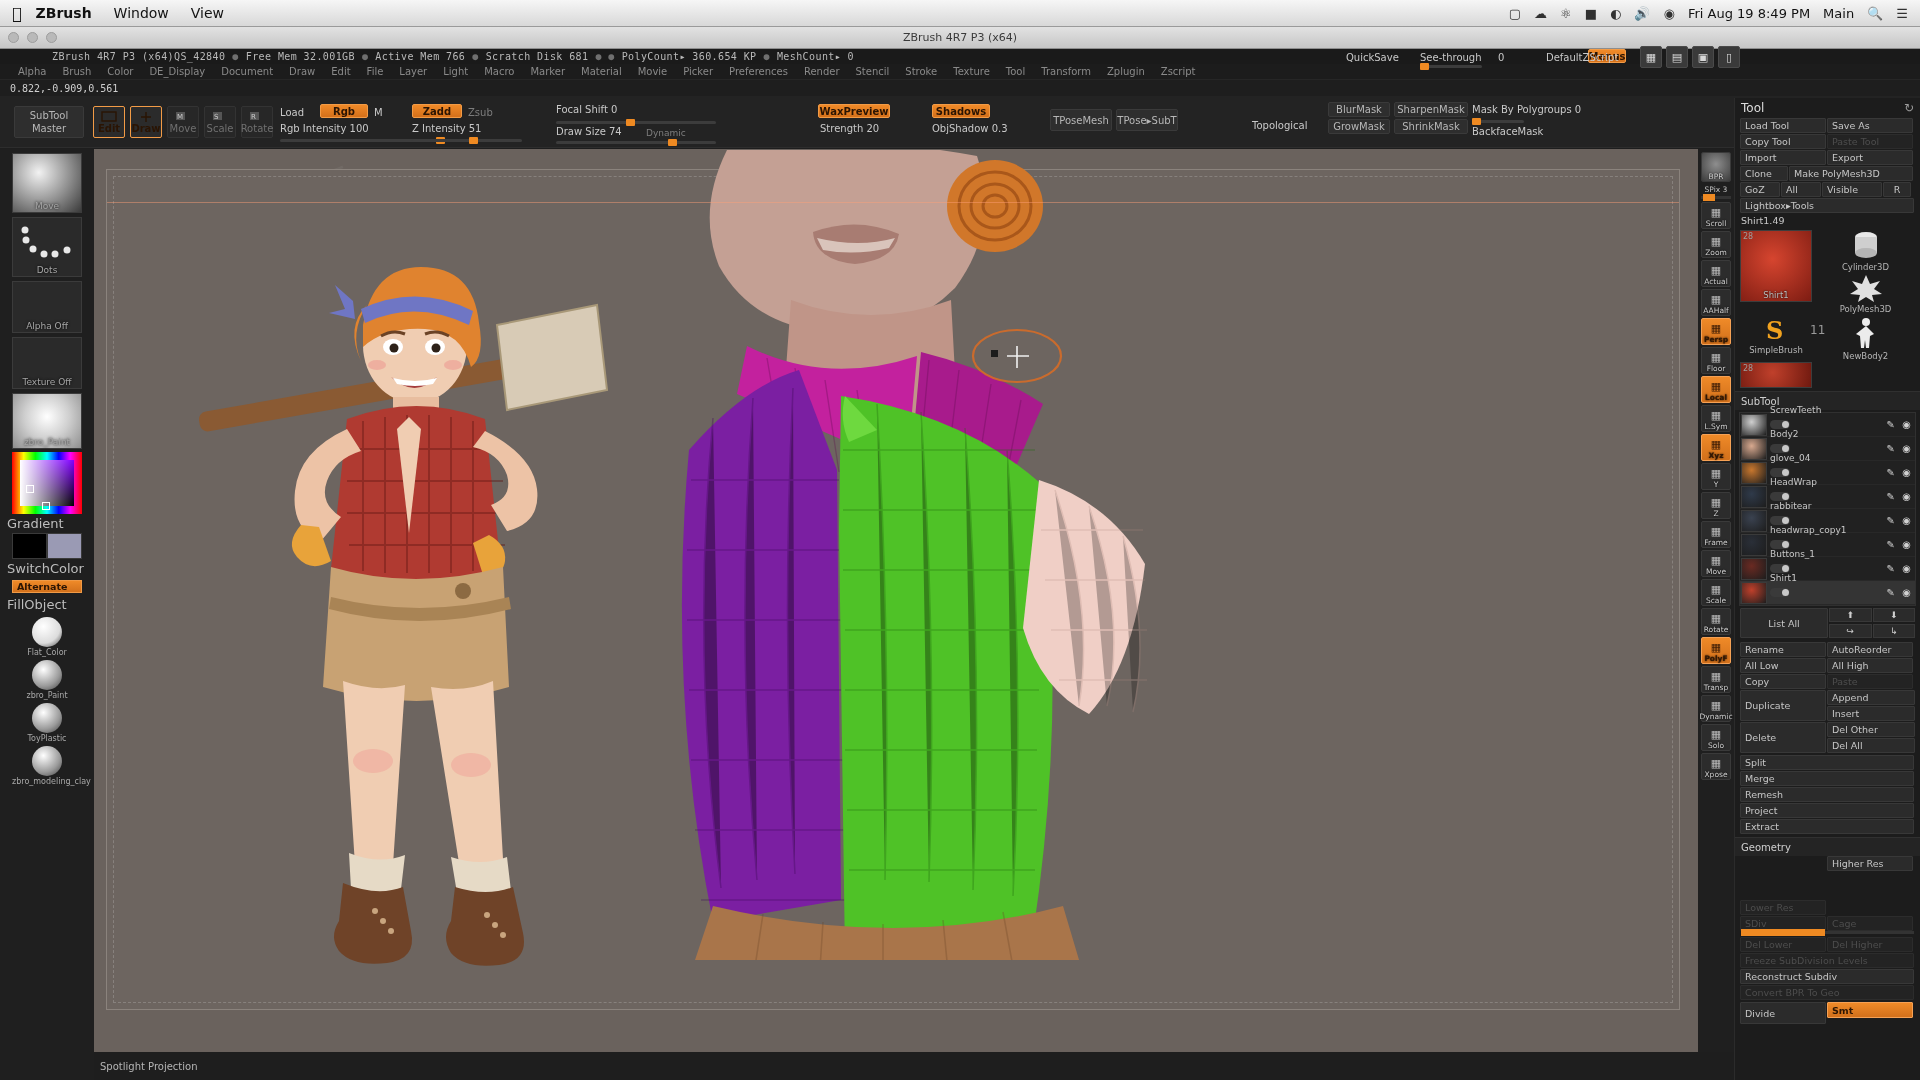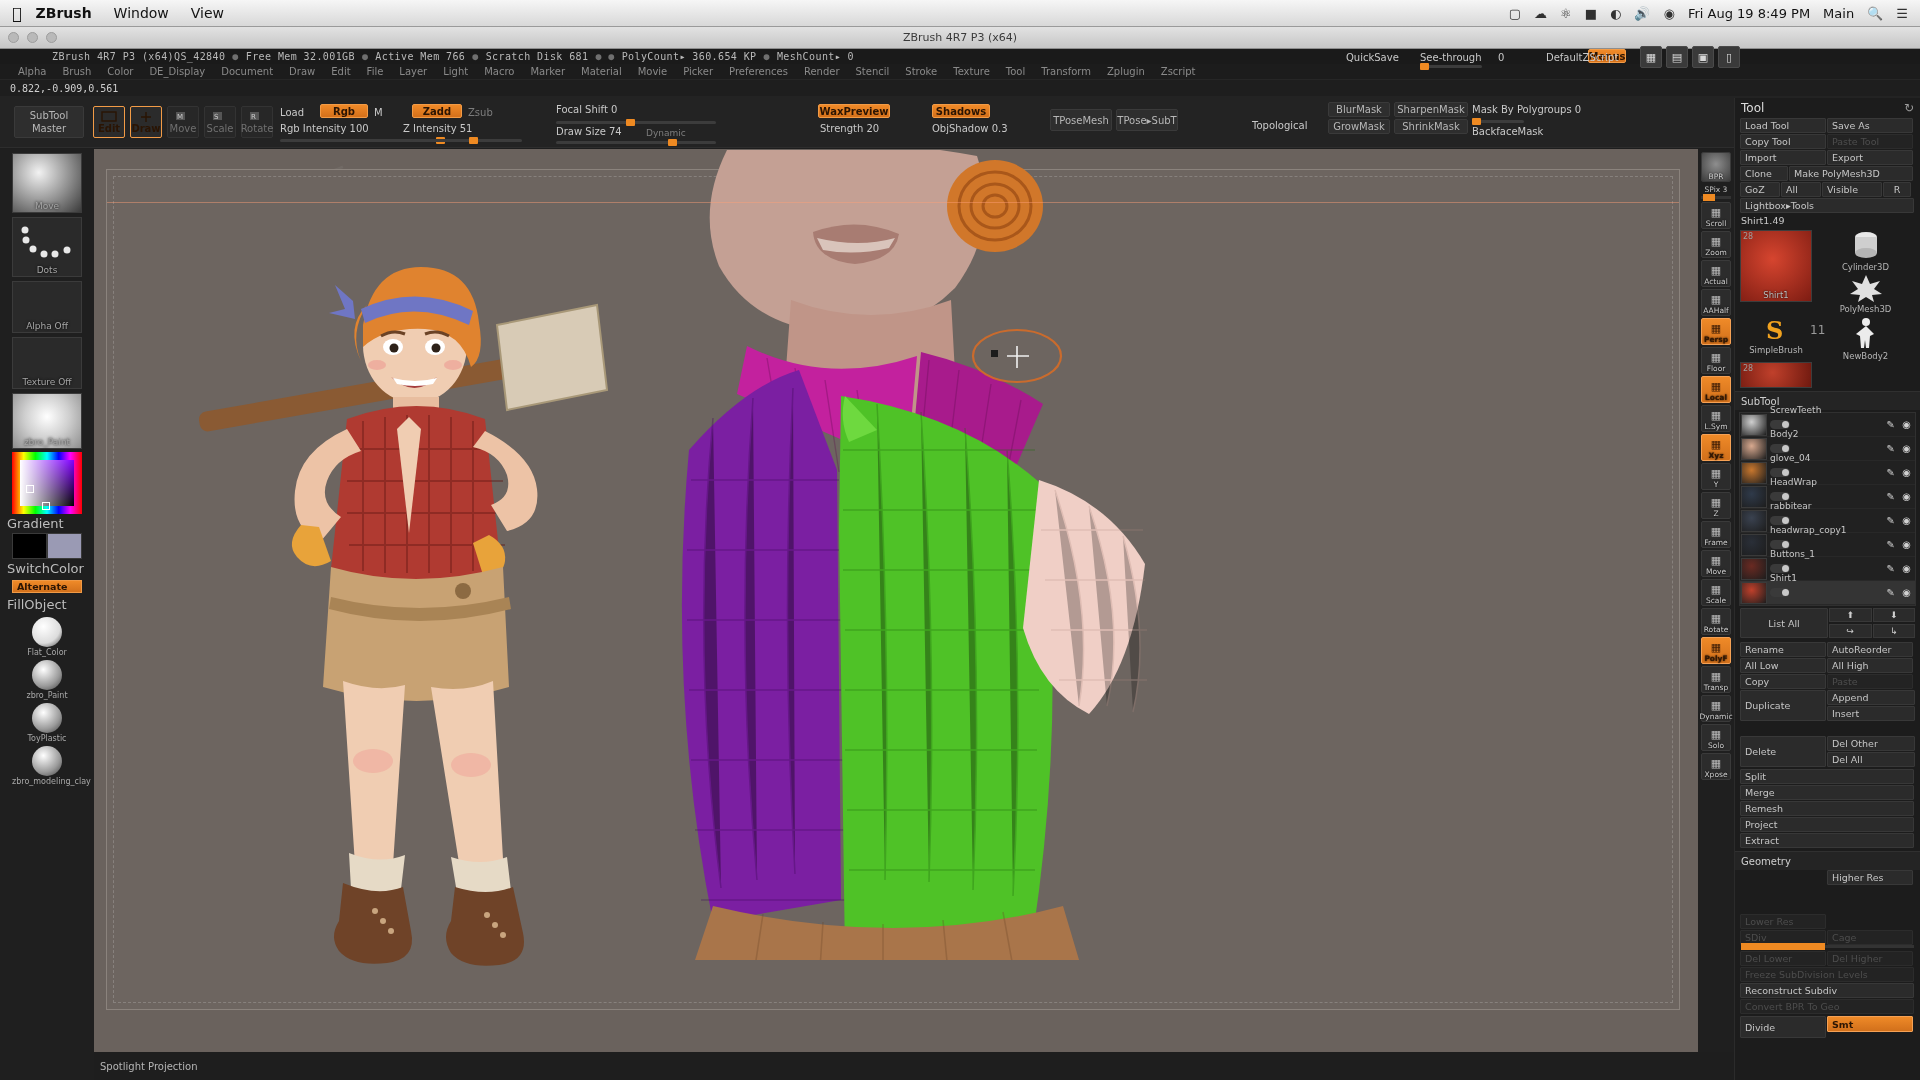--- a/index.html
+++ b/index.html
@@ -260,21 +260,21 @@
     <span class="tlabel" style="left:280px;top:11px;">Load</span>
     <div class="tbtn on" style="left:320px;top:8px;width:48px;height:14px;">Rgb</div>
     <span class="tlabel" style="left:374px;top:11px;">M</span>
     <span class="tlabel" style="left:280px;top:27px;">Rgb Intensity 100</span>
     <div class="tslider" style="left:280px;top:43px;width:165px;">
         <i style="right:0;"></i>
       </div>
 
     <div class="tbtn on" style="left:412px;top:8px;width:50px;height:14px;">Zadd</div>
     <span class="tlabel dim" style="left:468px;top:11px;">Zsub</span>
-    <span class="tlabel" style="left:403px;top:27px;">Z Intensity 51</span>
+    <span class="tlabel" style="left:412px;top:27px;">Z Intensity 51</span>
     <div class="tslider" style="left:412px;top:43px;width:110px;">
         <i style="left:52%;"></i>
       </div>
 
     <span class="tlabel" style="left:556px;top:8px;">Focal Shift 0</span>
     <div class="tslider" style="left:556px;top:25px;width:160px;">
         <i style="left:44%;"></i>
       </div>
     <span class="tlabel" style="left:556px;top:30px;">Draw Size 74</span>
     <span class="tlabel dim" style="left:646px;top:32px;font-size:9px;">Dynamic</span>
@@ -763,21 +763,21 @@
       <div class="pb" style="flex:0 0 86px;">Copy</div>
       <div class="pb dis" style="flex:0 0 86px;">Paste</div>
     </div>
     <div class="cols2" style="margin-top:1px;">
       <div class="pb" style="flex:0 0 86px;height:31px;">Duplicate</div>
       <div style="flex:1;display:flex;flex-direction:column;gap:1px;">
         <div class="pb">Append</div>
         <div class="pb">Insert</div>
       </div>
     </div>
-    <div class="cols2" style="margin-top:15px;">
+    <div class="cols2" style="margin-top:1px;">
       <div class="pb" style="flex:0 0 86px;height:31px;">Delete</div>
       <div style="flex:1;display:flex;flex-direction:column;gap:1px;">
         <div class="pb">Del Other</div>
         <div class="pb">Del All</div>
       </div>
     </div>
     <div class="grid" style="margin-top:2px;">
       <div class="pb" style="flex:0 0 174px;">Split</div>
       <div class="pb" style="flex:0 0 174px;">Merge</div>
       <div class="pb" style="flex:0 0 174px;">Remesh</div>

